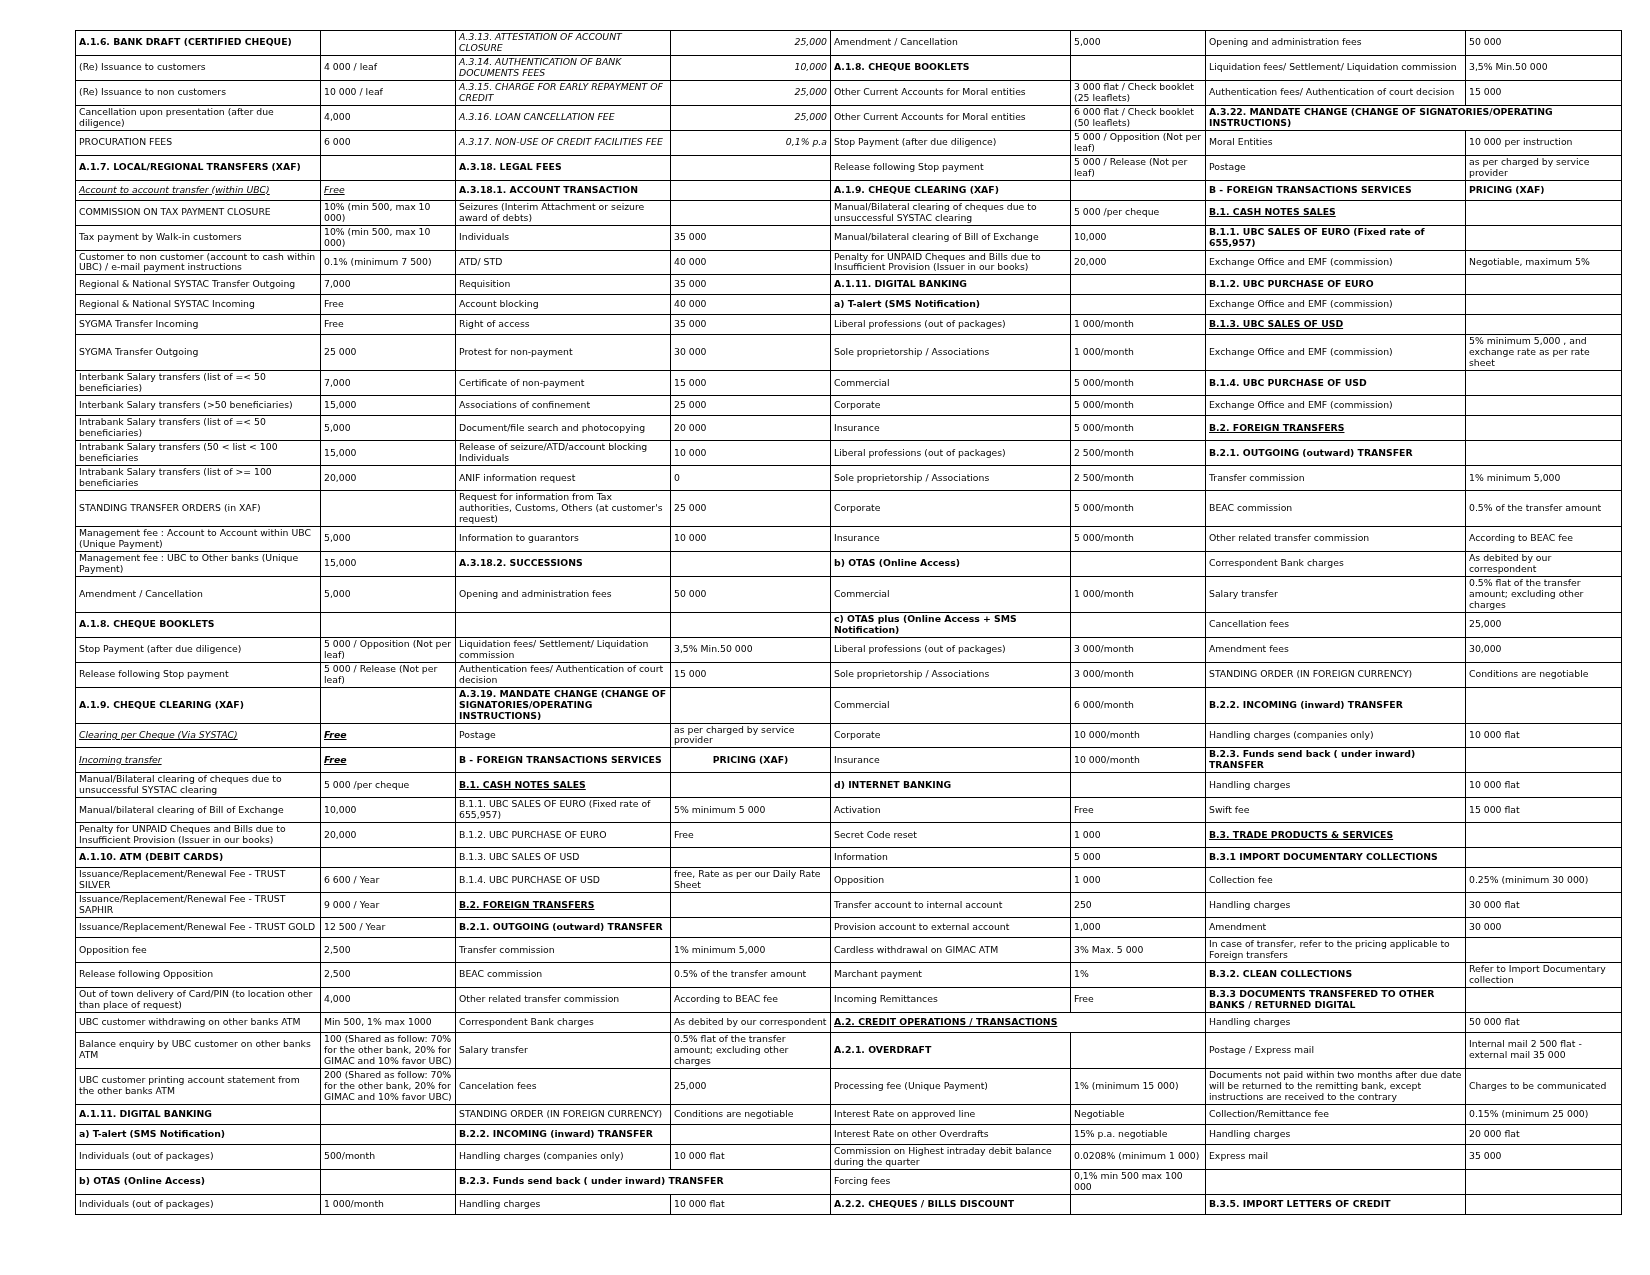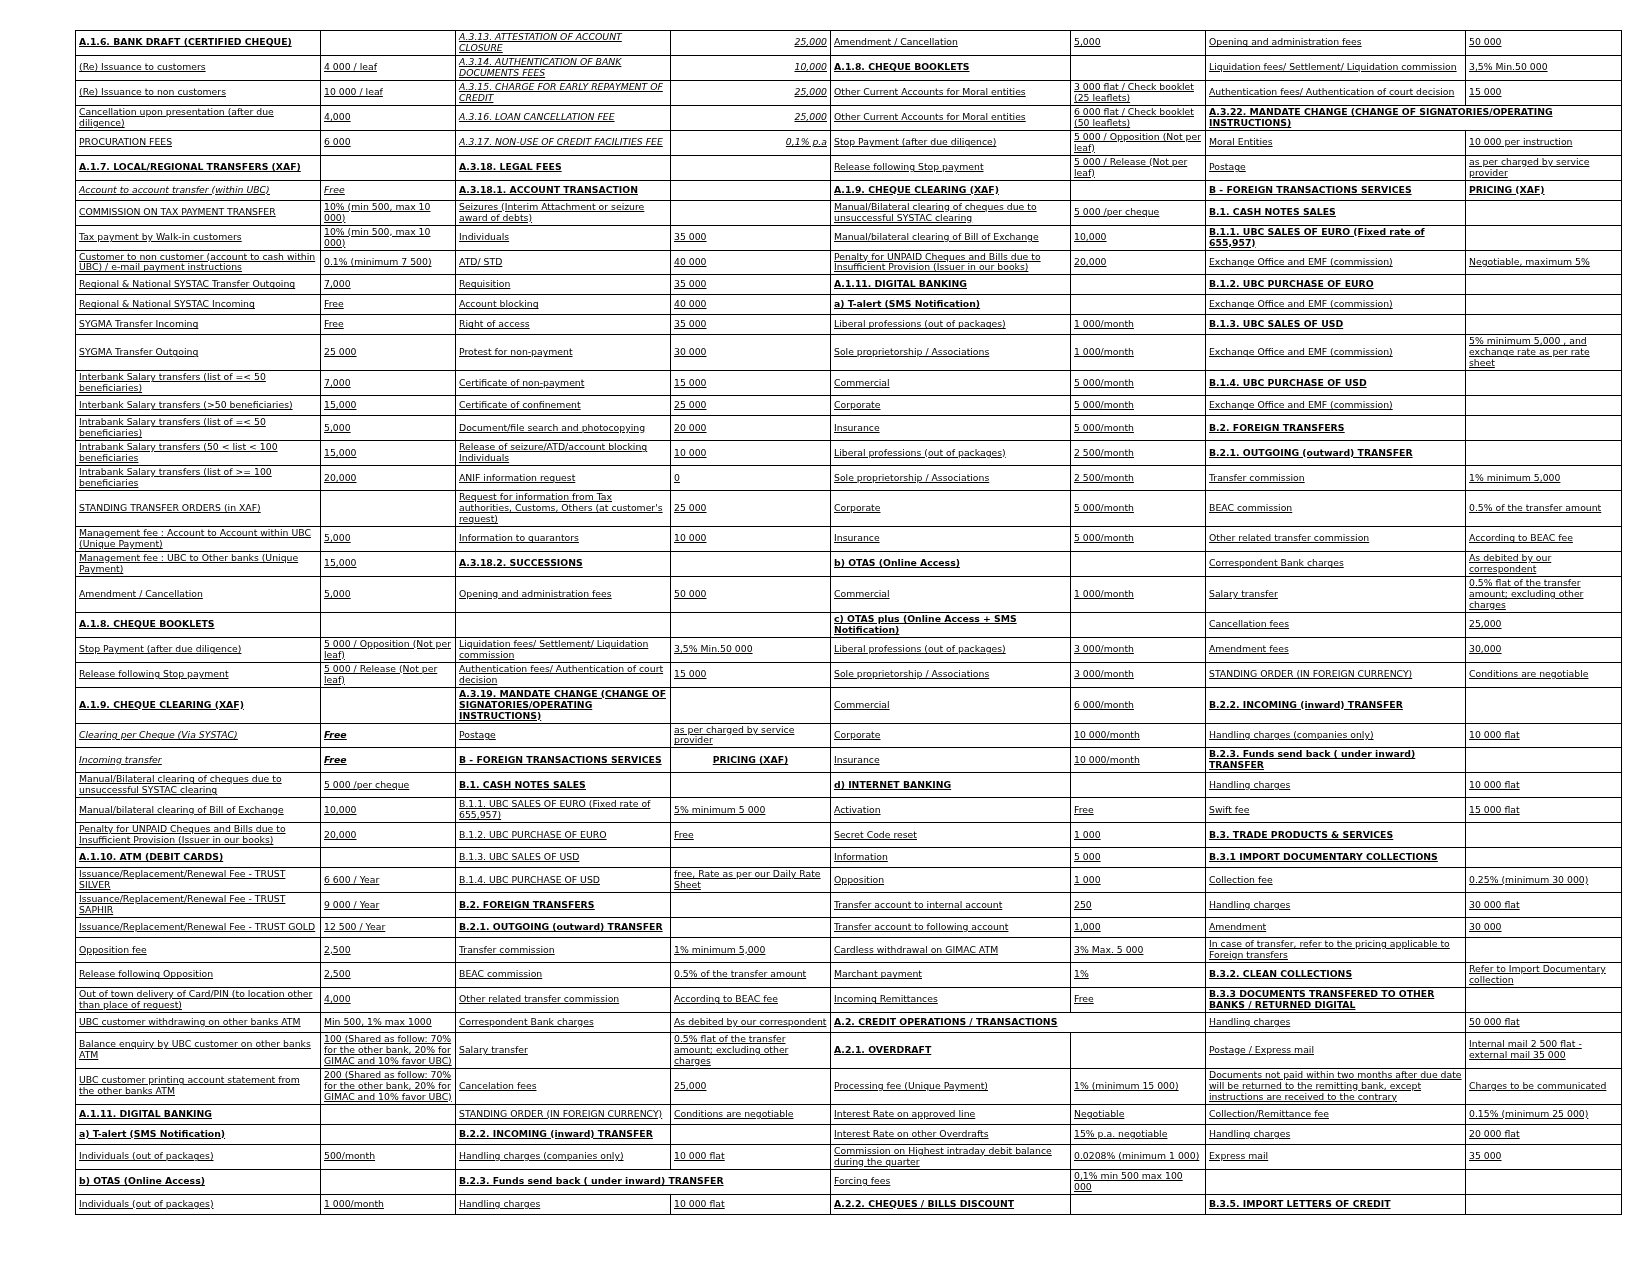--- a/index.html
+++ b/index.html
@@ -19,21 +19,20 @@
   table.pricing {
     position: absolute;
     left: 75px;
     top: 30px;
     width: 1546px;
     border-collapse: collapse;
     table-layout: fixed;
     font-size: 9.3px;
     line-height: 1.18;
     color: #000000;
-    text-decoration: underline;
   }
   table.pricing td {
     border: 1px solid #000000;
     padding: 1px 3px;
     vertical-align: middle;
     overflow: hidden;
     word-wrap: break-word;
     height: 17px;
   }
   td.s-b  { font-weight: bold; }
@@ -121,21 +120,21 @@
           <td class="s-i s-u">Account to account transfer (within UBC)</td>
           <td class="s-i s-u">Free</td>
           <td class="s-b">A.3.18.1. ACCOUNT TRANSACTION</td>
           <td></td>
           <td class="s-b">A.1.9. CHEQUE CLEARING (XAF)</td>
           <td></td>
           <td class="s-b">B - FOREIGN TRANSACTIONS SERVICES</td>
           <td class="s-b">PRICING (XAF)</td>
         </tr>
         <tr>
-          <td>COMMISSION ON TAX PAYMENT TRANSFER</td>
+          <td>COMMISSION ON TAX PAYMENT CLOSURE</td>
           <td>10% (min 500, max 10 000)</td>
           <td>Seizures (Interim Attachment or seizure award of debts)</td>
           <td></td>
           <td>Manual/Bilateral clearing of cheques due to unsuccessful SYSTAC clearing</td>
           <td>5 000 /per cheque</td>
           <td class="s-b s-u">B.1. CASH NOTES SALES</td>
           <td></td>
         </tr>
         <tr>
           <td>Tax payment by Walk-in customers</td>
@@ -203,21 +202,21 @@
           <td>Certificate of non-payment</td>
           <td>15 000</td>
           <td>Commercial</td>
           <td>5 000/month</td>
           <td class="s-b">B.1.4. UBC PURCHASE OF USD</td>
           <td></td>
         </tr>
         <tr>
           <td>Interbank Salary transfers (&gt;50 beneficiaries)</td>
           <td>15,000</td>
-          <td>Certificate of confinement</td>
+          <td>Associations of confinement</td>
           <td>25 000</td>
           <td>Corporate</td>
           <td>5 000/month</td>
           <td>Exchange Office and EMF (commission)</td>
           <td></td>
         </tr>
         <tr>
           <td>Intrabank Salary transfers (list of =&lt; 50 beneficiaries)</td>
           <td>5,000</td>
           <td>Document/file search and photocopying</td>
@@ -405,21 +404,21 @@
           <td>Transfer account to internal account</td>
           <td>250</td>
           <td>Handling charges</td>
           <td>30 000 flat</td>
         </tr>
         <tr>
           <td>Issuance/Replacement/Renewal Fee - TRUST GOLD</td>
           <td>12 500 / Year</td>
           <td class="s-b">B.2.1. OUTGOING  (outward) TRANSFER</td>
           <td></td>
-          <td>Transfer account to following account</td>
+          <td>Provision account to external account</td>
           <td>1,000</td>
           <td>Amendment</td>
           <td>30 000</td>
         </tr>
         <tr>
           <td>Opposition fee</td>
           <td>2,500</td>
           <td>Transfer commission</td>
           <td>1% minimum 5,000</td>
           <td>Cardless withdrawal on GIMAC ATM</td>

